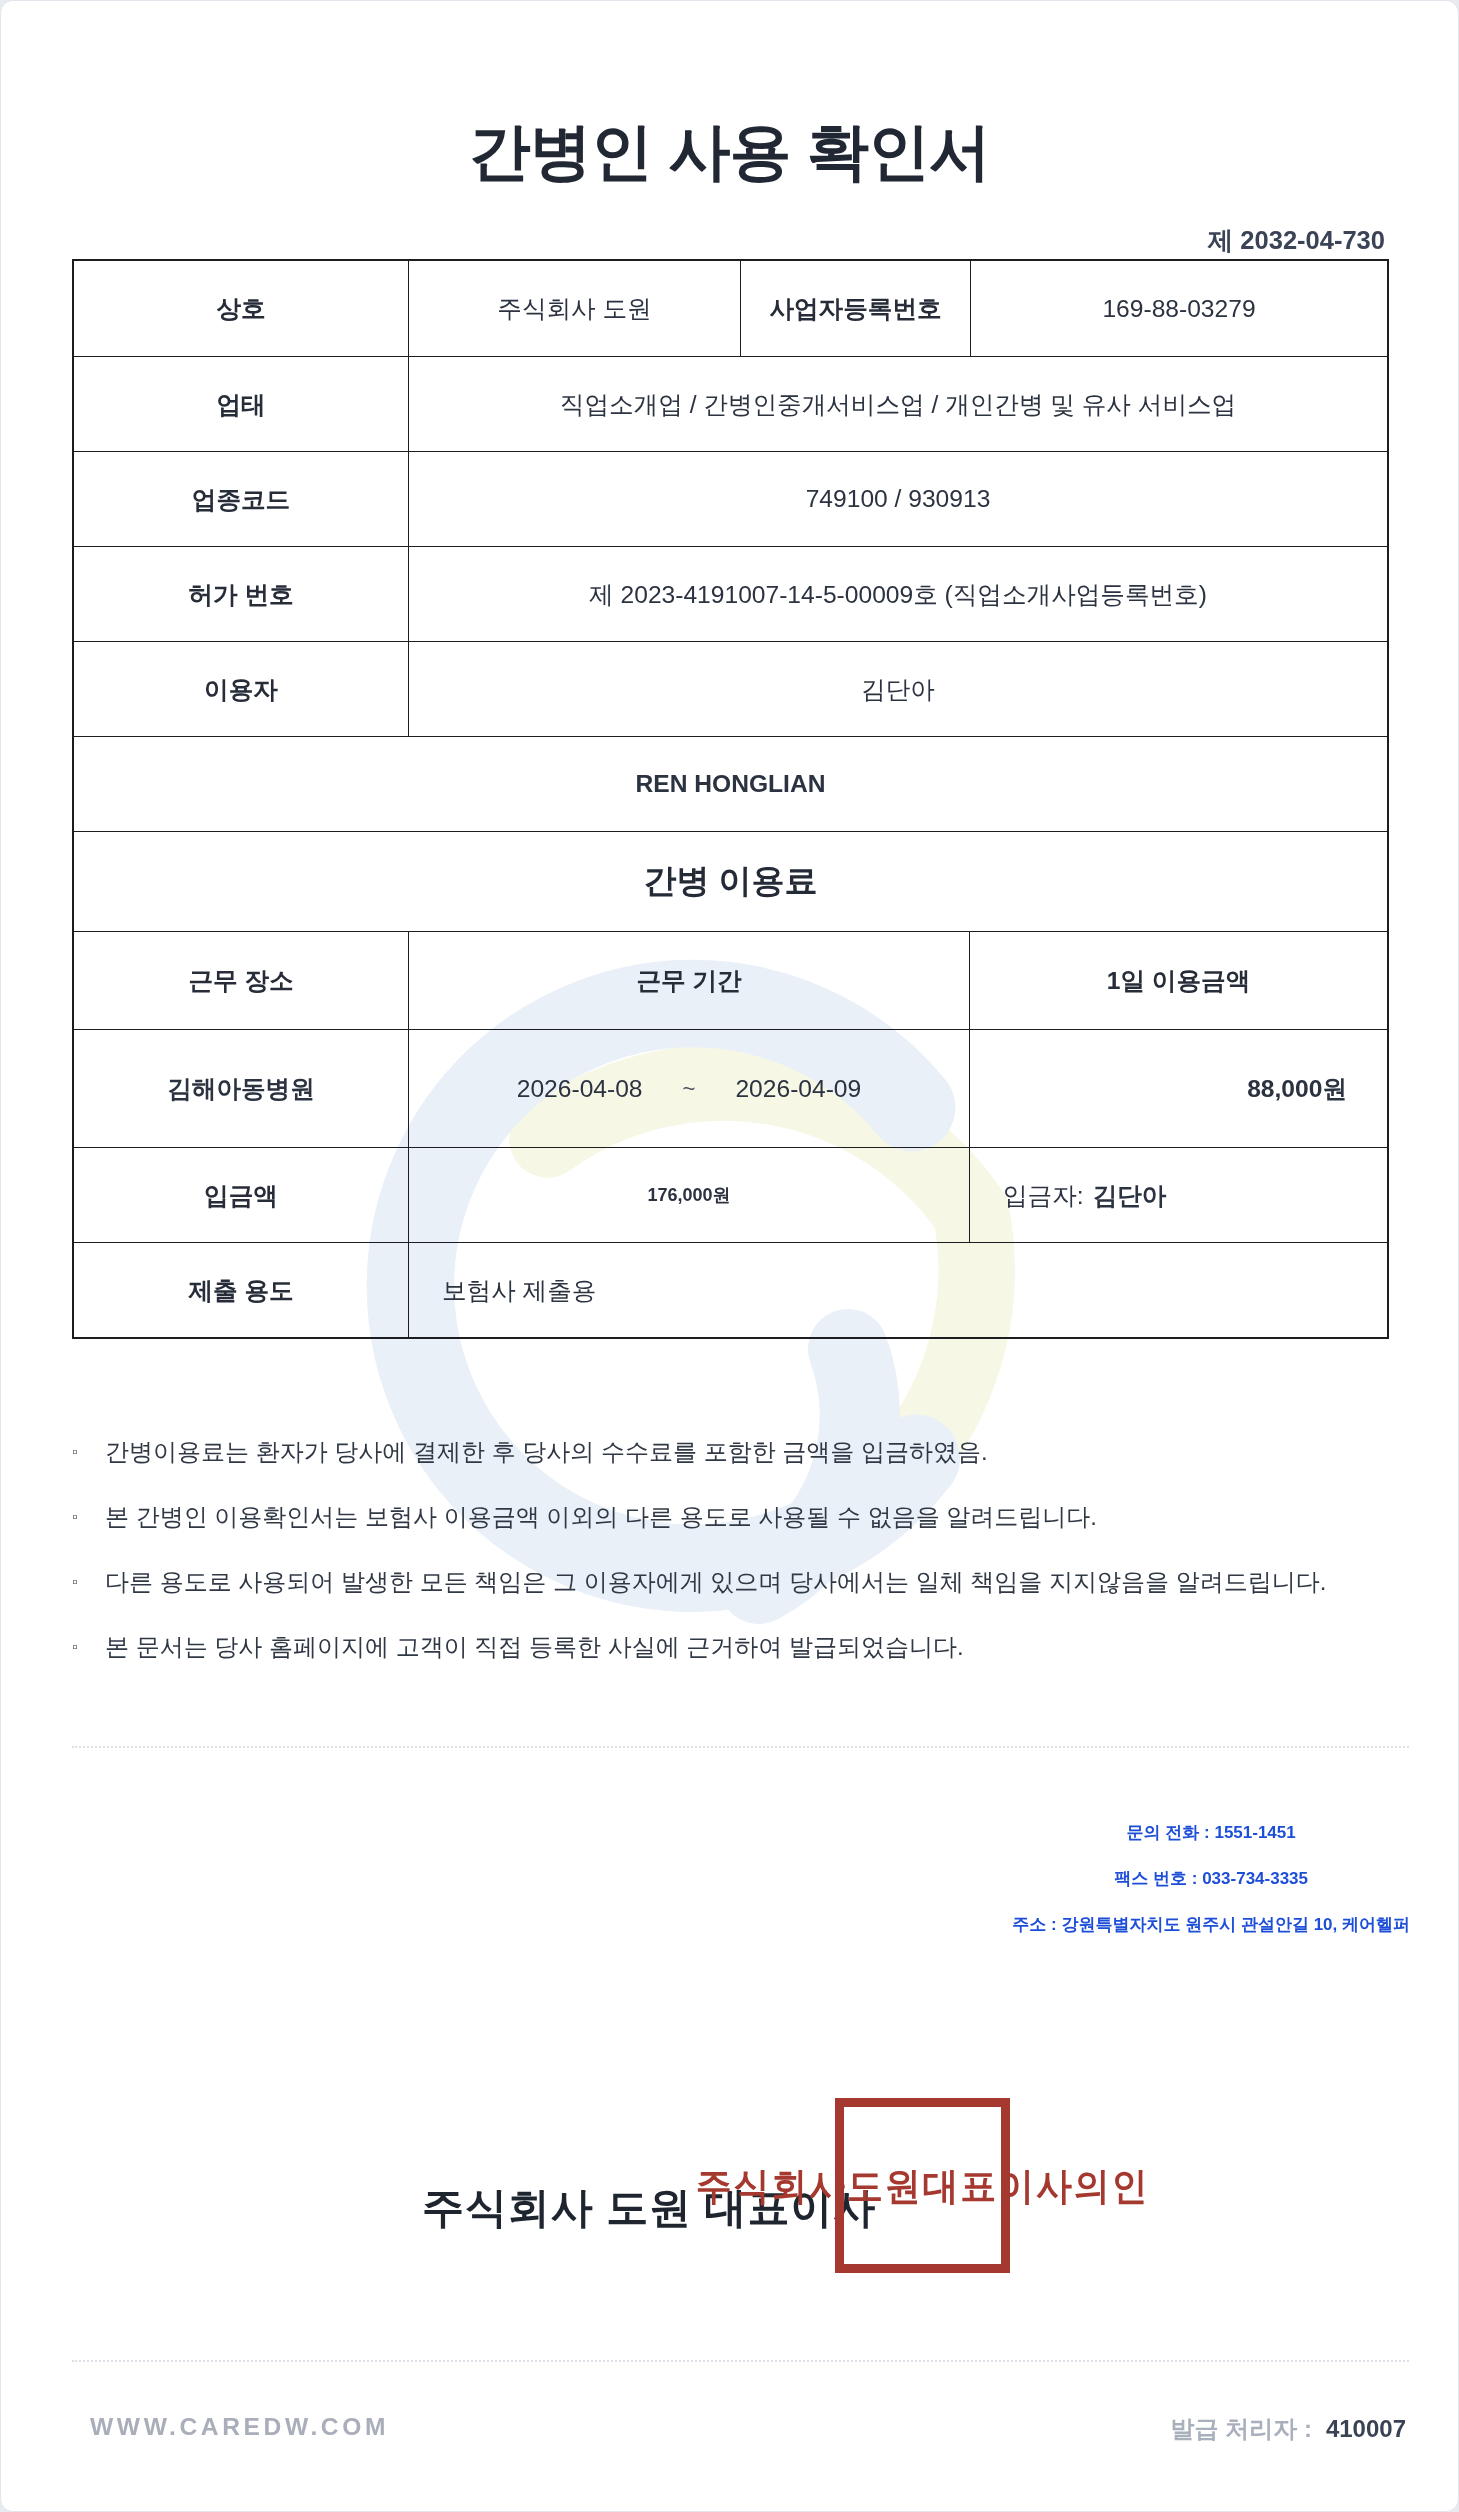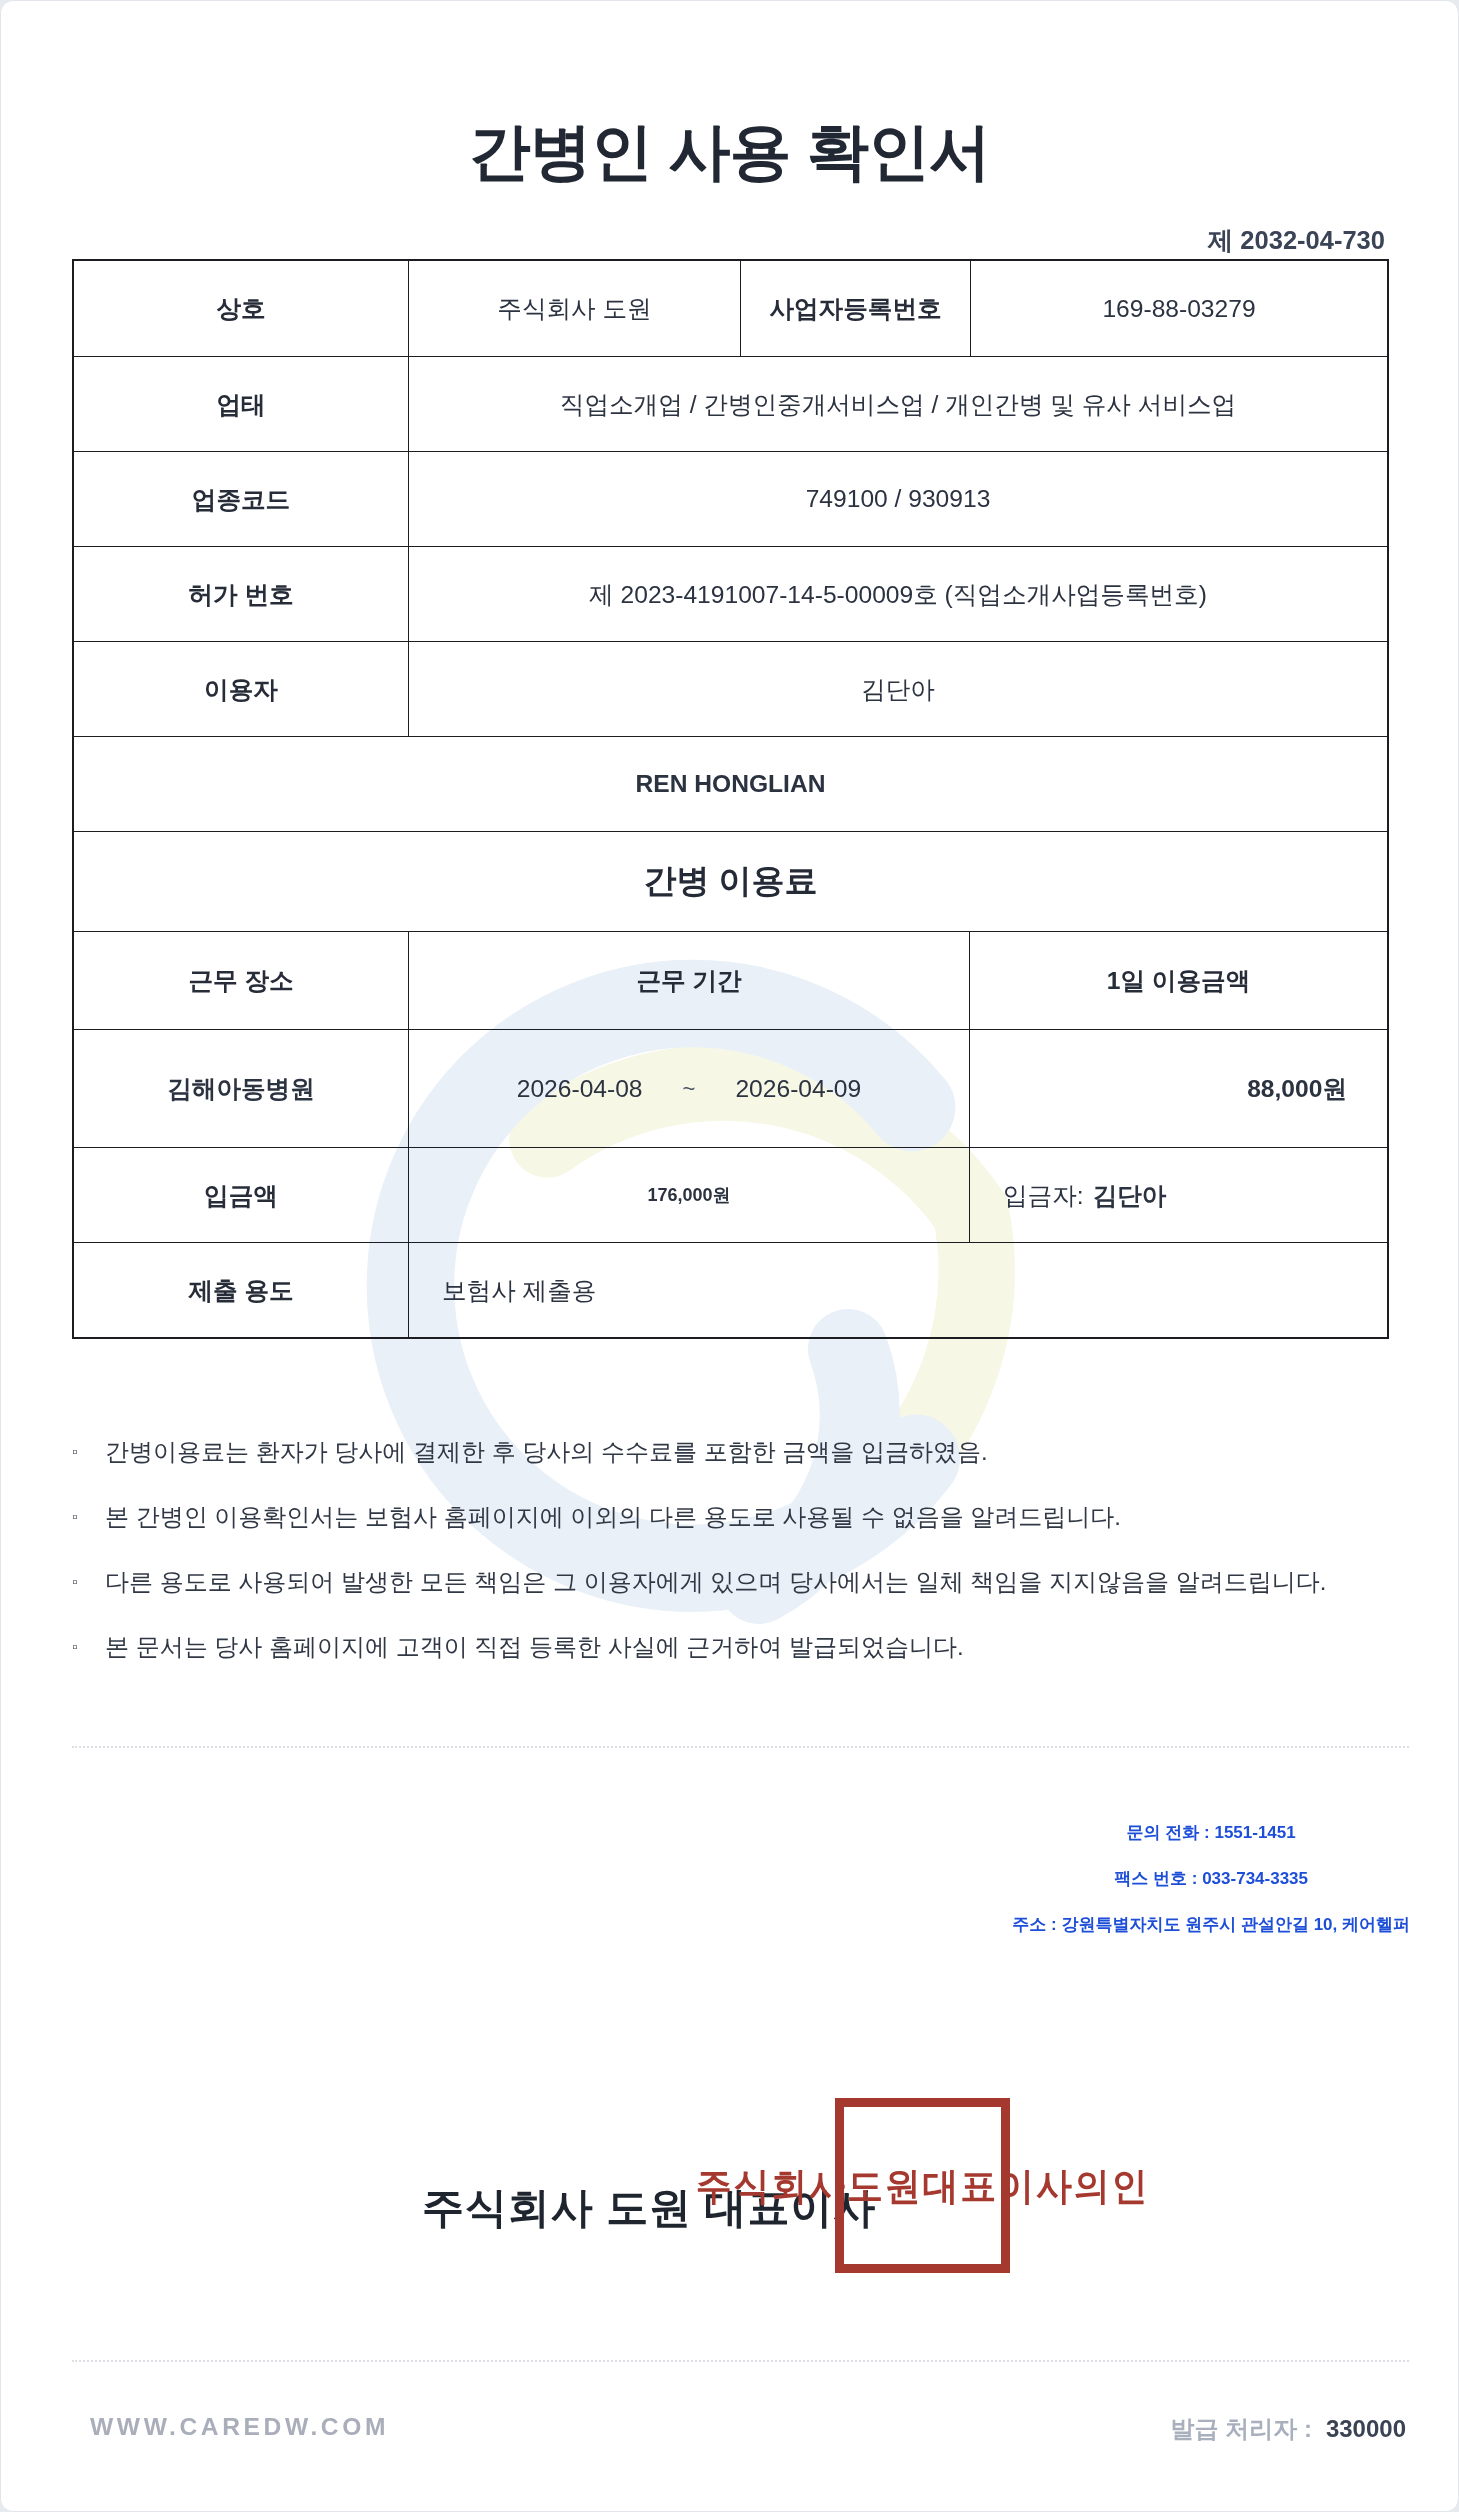--- a/index.html
+++ b/index.html
@@ -154,21 +154,21 @@
 
     </div>
 
     <div class="notes">
       <div class="note">
         <span class="bullet">▫</span>
         <span>간병이용료는 환자가 당사에 결제한 후 당사의 수수료를 포함한 금액을 입금하였음.</span>
       </div>
       <div class="note">
         <span class="bullet">▫</span>
-        <span>본 간병인 이용확인서는 보험사 홈페이지에 이외의 다른 용도로 사용될 수 없음을 알려드립니다.</span>
+        <span>본 간병인 이용확인서는 보험사 이용금액 이외의 다른 용도로 사용될 수 없음을 알려드립니다.</span>
       </div>
       <div class="note">
         <span class="bullet">▫</span>
         <span>다른 용도로 사용되어 발생한 모든 책임은 그 이용자에게 있으며 당사에서는 일체 책임을 지지않음을 알려드립니다.</span>
       </div>
       <div class="note">
         <span class="bullet">▫</span>
         <span>본 문서는 당사 홈페이지에 고객이 직접 등록한 사실에 근거하여 발급되었습니다.</span>
       </div>
     </div>
@@ -187,18 +187,18 @@
       <div class="sline">주식회사</div>
       <div class="sline">도원대표</div>
       <div class="sline">이사의인</div>
     </div>
 
     <div class="divider divider-2"></div>
 
     <div class="site">WWW.CAREDW.COM</div>
     <div class="issuer">
       <span class="il">발급 처리자 :</span>
-      <span class="iv">330000</span>
+      <span class="iv">410007</span>
     </div>
 
   </div>
 </div>
 
 
 </body></html>

